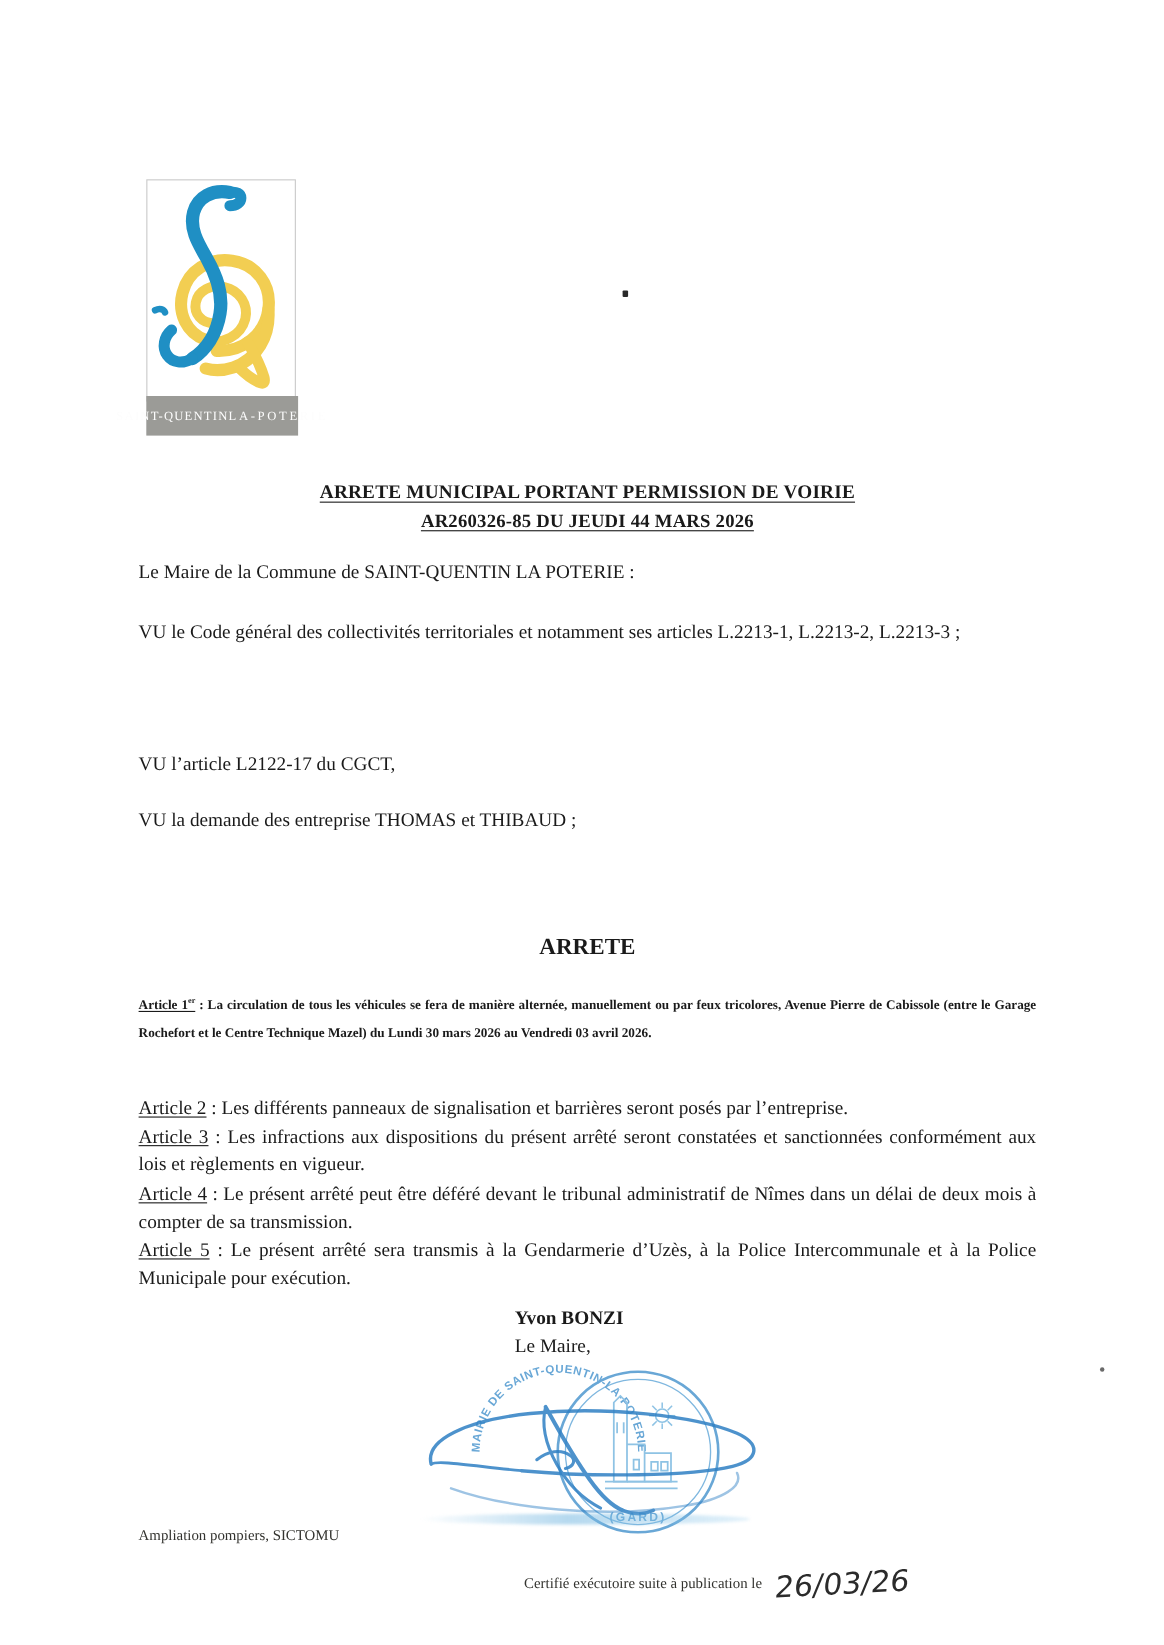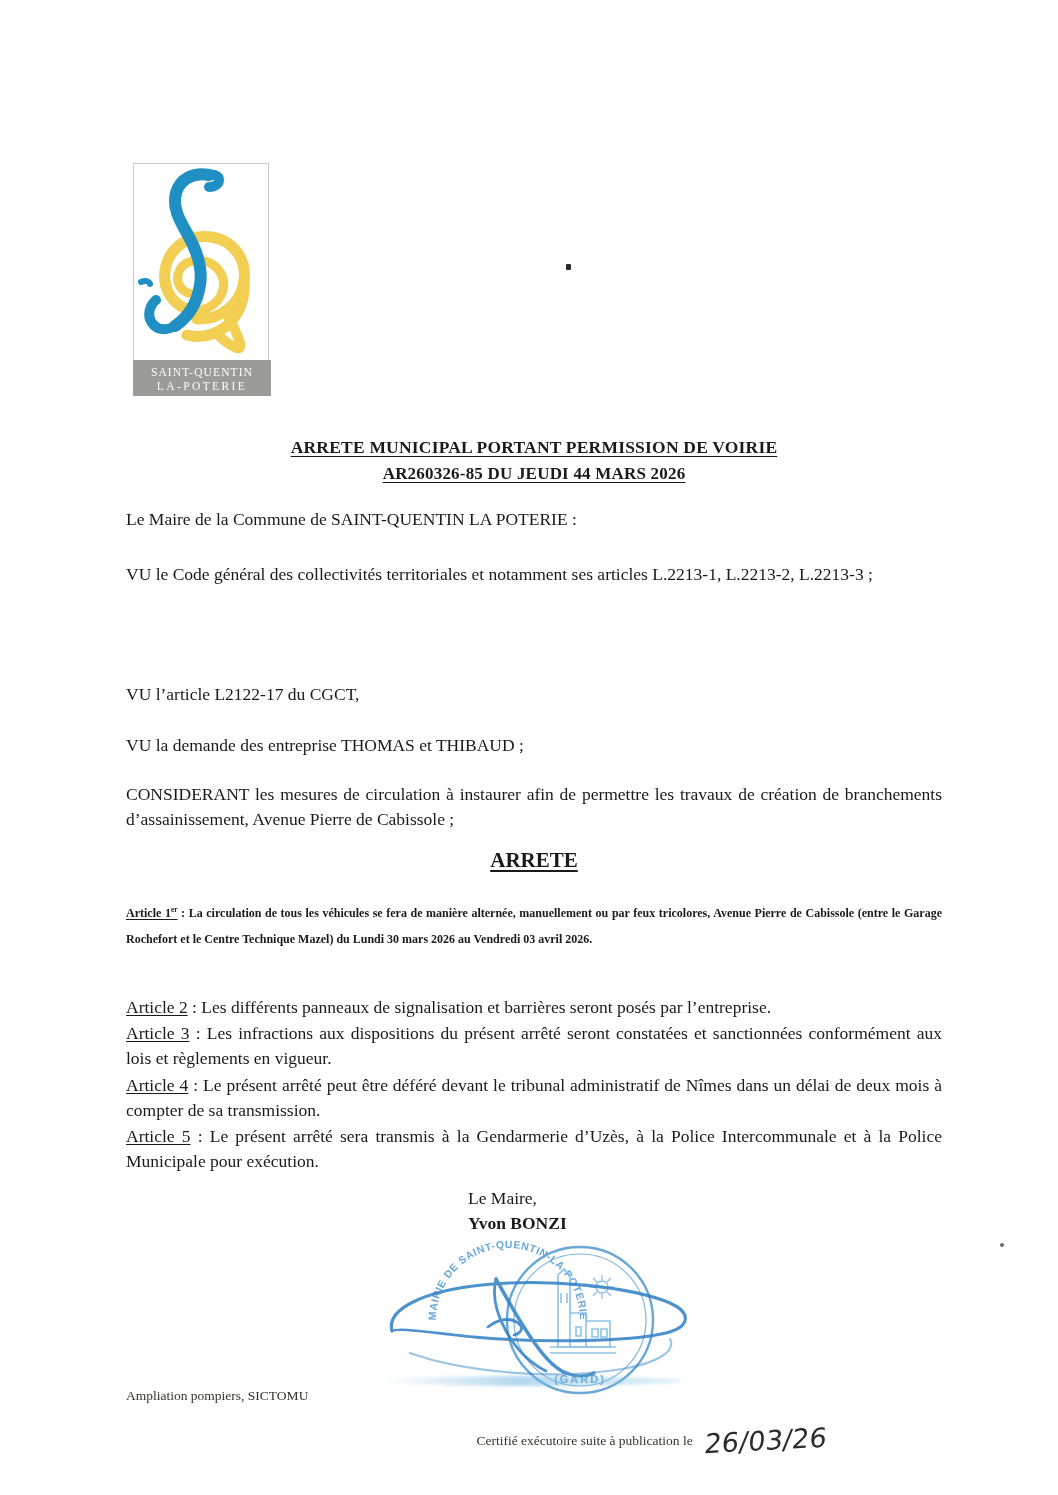--- a/index.html
+++ b/index.html
@@ -46,21 +46,21 @@
   }
   .logo-banner {
     position: absolute;
     left: 0;
     top: 197px;
     width: 138px;
     height: 36px;
     background: #9b9b97;
     box-sizing: border-box;
     display: flex;
-    flex-direction: column;
+    flex-direction: row;
     align-items: center;
     justify-content: center;
     padding-top: 1px;
   }
   .logo-banner span {
     color: #fdfdfd;
     font-family: "Liberation Serif", serif;
     font-size: 11.5px;
     letter-spacing: 1.1px;
     line-height: 14px;
@@ -116,21 +116,20 @@
   #arrete-heading {
     position: absolute;
     left: 126px;
     top: 848px;
     width: 816px;
     text-align: center;
     font-weight: bold;
     font-size: 21px;
   }
   #arrete-heading span {
-    text-decoration: underline;
     text-underline-offset: 3px;
   }
 
   
   #article1 {
     position: absolute;
     left: 126px;
     top: 901px;
     width: 816px;
     font-size: 12px;
@@ -267,21 +266,20 @@
   <div id="doc-title">
     <div><span class="tline">ARRETE MUNICIPAL PORTANT PERMISSION DE VOIRIE</span></div>
     <div><span class="tline tline2">AR260326-85 DU JEUDI 44 MARS 2026</span></div>
   </div>
 
   <div class="para nojust" style="top:507px;">Le Maire de la Commune de SAINT-QUENTIN LA POTERIE :</div>
 
   <div class="para" style="top:562px;">VU le Code général des collectivités territoriales et notamment ses articles L.2213-1, L.2213-2, L.2213-3 ;</div>
   <div class="para nojust" style="top:682px;">VU l’article L2122-17 du CGCT,</div>
   <div class="para nojust" style="top:733px;">VU la demande des entreprise THOMAS et THIBAUD ;</div>
-  <div class="para" style="top:782px;">CONSIDERANT les mesures de circulation à instaurer afin de permettre les travaux de création de branchements d’assainissement, Avenue Pierre de Cabissole ;</div>
 
   <div id="arrete-heading">
     <span>ARRETE</span>
   </div>
 
   <div id="article1">
     <span class="art-label"><span>Article 1</span><sup>er</sup></span><span> : </span><span>La circulation de tous les véhicules se fera de manière alternée, manuellement ou par feux tricolores, Avenue Pierre de Cabissole (entre le Garage Rochefort et le Centre Technique Mazel) du Lundi 30 mars 2026 au Vendredi 03 avril 2026.</span>
   </div>
 
   <div class="article" style="top:995px;">
@@ -294,22 +292,22 @@
 
   <div class="article" style="top:1073px;">
     <span class="art-label">Article 4</span><span> : </span><span>Le présent arrêté peut être déféré devant le tribunal administratif de Nîmes dans un délai de deux mois à compter de sa transmission.</span>
   </div>
 
   <div class="article" style="top:1124px;">
     <span class="art-label">Article 5</span><span> : </span><span>Le présent arrêté sera transmis à la Gendarmerie d’Uzès, à la Police Intercommunale et à la Police Municipale pour exécution.</span>
   </div>
 
   <div id="signature-block">
+    <div id="sig-name"><span>Yvon </span><span class="surname">BONZI</span></div>
     <div>Le Maire,</div>
-    <div id="sig-name"><span>Yvon </span><span class="surname">BONZI</span></div>
   </div>
 
   <div id="stamp-area">
     <svg viewBox="0 0 340 165" width="340" height="165">
       <defs>
         <path id="arcTop" d="M 138 85 m -72 0 a 72 72 0 0 1 144 0"></path>
         <path id="arcBot" d="M 210 85 m -62 0 a 62 62 0 0 0 124 0" transform="translate(-72,0)"></path>
       </defs>
 
       <g opacity="0.78">

